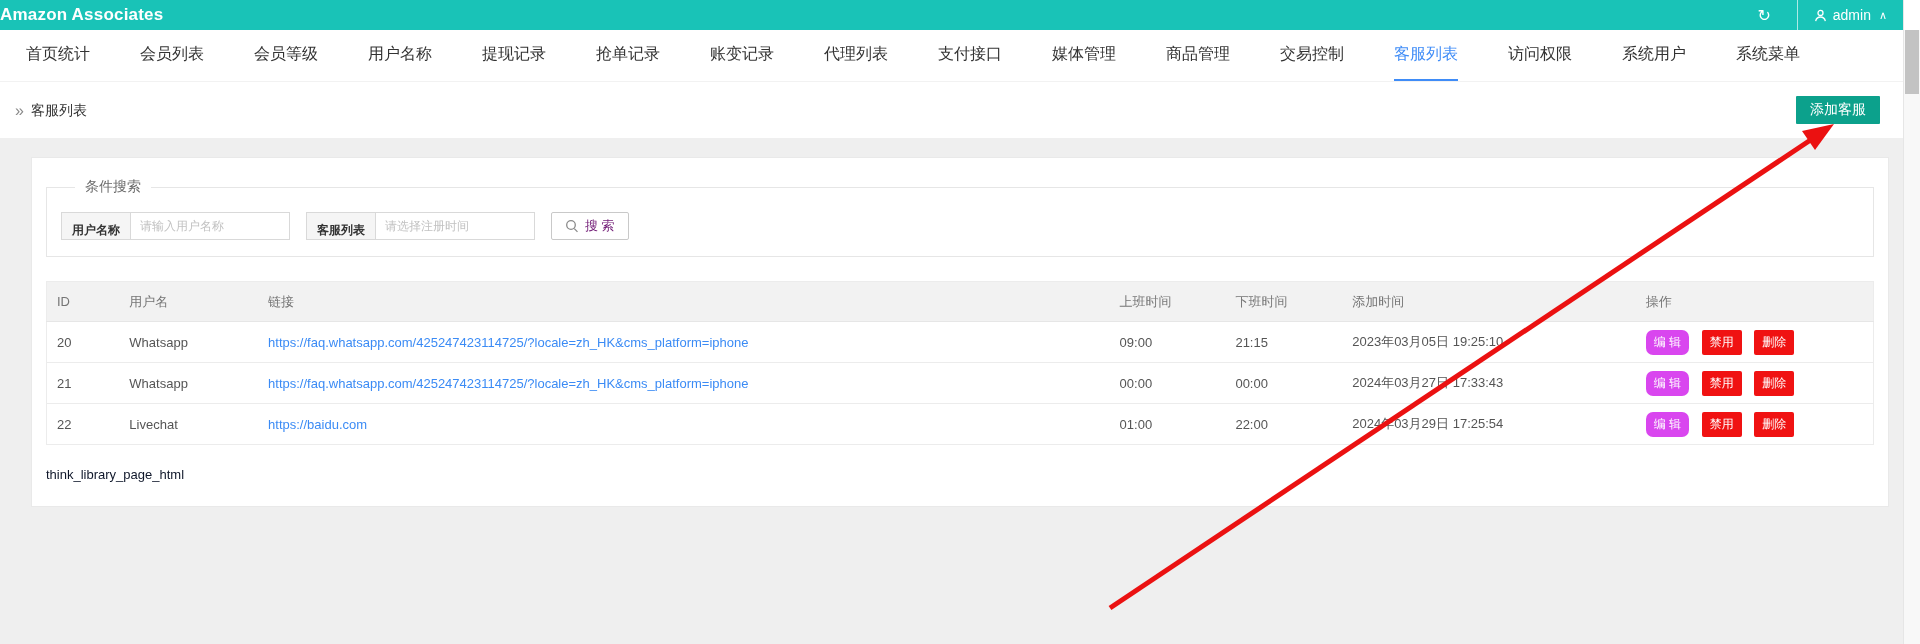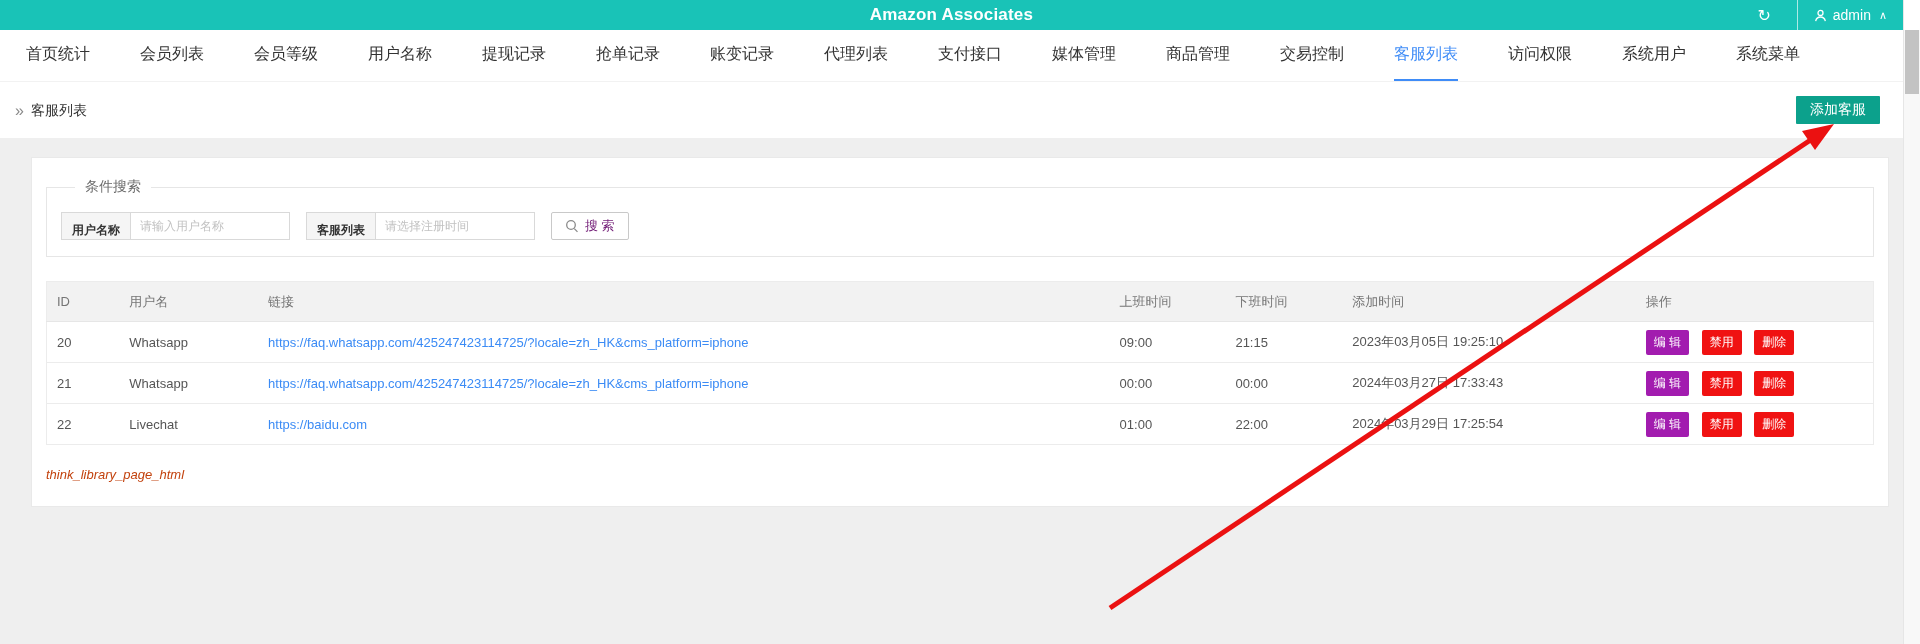--- a/index.html
+++ b/index.html
@@ -7,21 +7,21 @@
   body {
     font-family: "Liberation Sans", "DejaVu Sans", sans-serif;
     background:#efefef;
     position:relative;
     overflow:hidden;
     color:#333;
   }
 
   
   .topbar { position:absolute; top:0; left:0; width:1903px; height:30px; background:#19c3b7; }
-  .topbar-title { position:absolute; left:0; right:0; top:0; line-height:30px; text-align:center;
+  .topbar-title { position:absolute; left:0; right:0; top:0; line-height:30px; 
                   color:#fff; font-size:17px; font-weight:bold; letter-spacing:.2px; }
   .topbar-right { position:absolute; right:0; top:0; height:30px; display:flex; align-items:stretch; color:#fff; }
   .refresh-btn { display:flex; align-items:center; padding:0 26px; font-size:16px; cursor:pointer; }
   .topbar-sep { width:1px; background:rgba(255,255,255,.65); }
   .user-menu { display:flex; align-items:center; gap:6px; padding:0 16px; font-size:14px; cursor:pointer; }
   .user-menu svg { display:block; }
   .chev { font-size:11px; margin-left:2px; }
 
   
   .navbar { position:absolute; top:30px; left:0; width:1903px; height:52px; background:#fff;
@@ -60,24 +60,24 @@
   table.cs-table { width:100%; border-collapse:collapse; margin-top:24px; font-size:13px;
                    border:1px solid #ececec; }
   .cs-table thead tr { background:#f2f2f2; height:40px; }
   .cs-table th { text-align:left; font-weight:normal; color:#757575; padding:0 10px;
                  border-bottom:1px solid #e6e6e6; white-space:nowrap; }
   .cs-table tbody tr { height:41px; border-bottom:1px solid #ececec; }
   .cs-table td { padding:0 10px; color:#555; white-space:nowrap; }
   a.cell-link { color:#3b8bf5; text-decoration:none; }
   .op-btn { display:inline-block; padding:4px 8px; margin-right:9px; border:none; border-radius:2px;
             color:#fff; font-size:12px; cursor:pointer; white-space:nowrap; }
-  .op-edit { background:#a21caf; }
+  .op-edit { background:#d946ef;border-radius:7px; }
   .op-danger { background:#f01212; }
 
-  .footer-note { margin-top:22px; font-size:13px; color:#c2410c;font-style:italic; }
+  .footer-note { margin-top:22px; font-size:13px; color:#0f172a; }
 
   
   .scrollbar { position:absolute; top:0; right:0; width:17px; height:644px; background:#f8f8f8;
                border-left:1px solid #e6e6e6; }
   .scrollbar .corner { position:absolute; top:0; left:0; right:0; height:30px; background:#fff; }
   .scrollbar .thumb { position:absolute; top:30px; left:1px; width:14px; height:64px;
                       background:#c3c3c3; }
 
   
   .arrow-overlay { position:absolute; inset:0; width:1920px; height:644px; pointer-events:none; }

